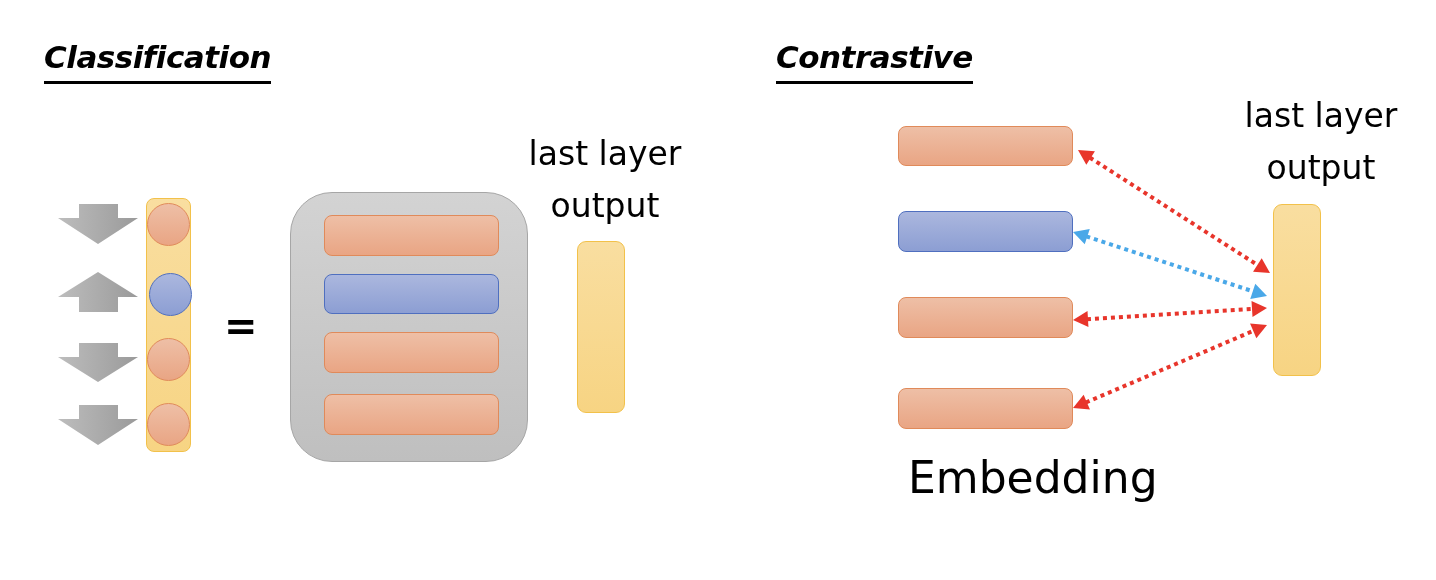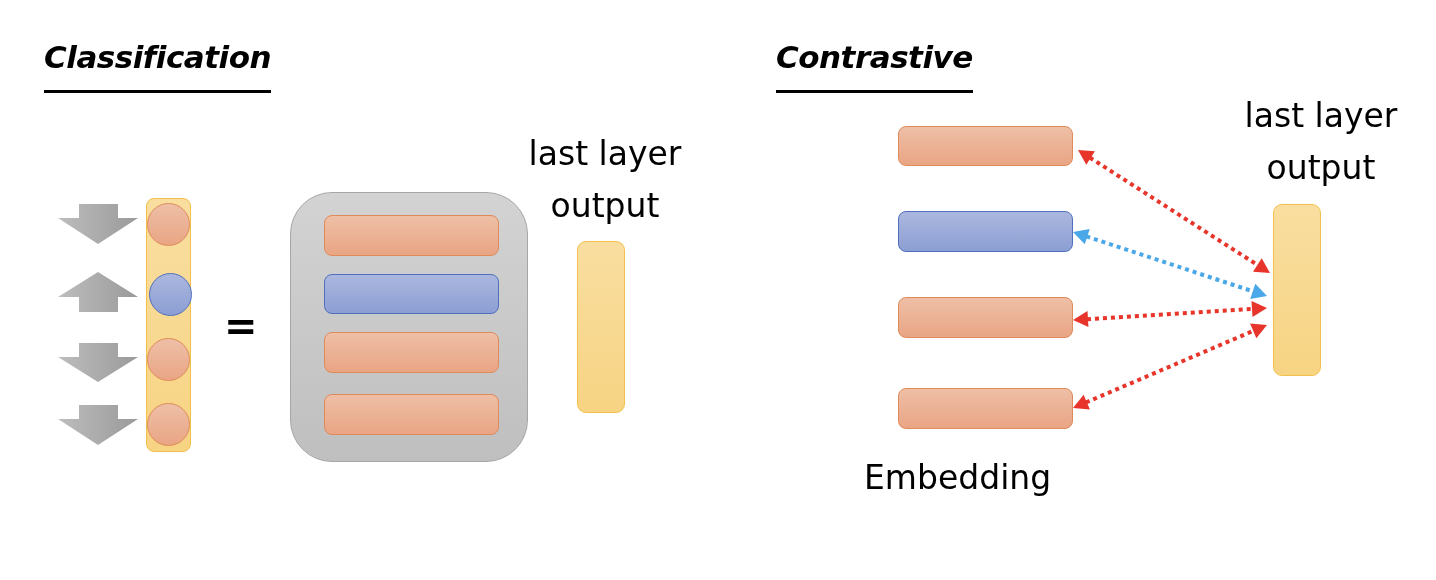--- a/index.html
+++ b/index.html
@@ -1,20 +1,20 @@
 <!DOCTYPE html>
 <html><head>
 <meta charset="utf-8">
 <style>
   html, body { margin:0; padding:0; background:#ffffff; }
   body { width:1436px; height:580px; position:relative; overflow:hidden;
          font-family:"DejaVu Sans","Liberation Sans",sans-serif; color:#000; }
   .abs { position:absolute; }
   .title { font-weight:bold; font-style:italic; font-size:31px; line-height:1;
-           border-bottom:3px solid #000; padding-bottom:17px; letter-spacing:-0.5px; }
+           border-bottom:3px solid #000; padding-bottom:8px; letter-spacing:-0.5px; }
   .label { font-size:33px; line-height:52px; text-align:center; white-space:nowrap; }
   .orange { background:linear-gradient(#eebfa6,#e9a584); border:1.5px solid #e08a5a; box-sizing:border-box; border-radius:8px; }
   .blue { background:linear-gradient(#abb7de,#8c9ed3); border:1.5px solid #4f6fbf; box-sizing:border-box; border-radius:8px; }
   .yellow { background:linear-gradient(#f9deA0,#f7d483); border:1.5px solid #f2c14a; box-sizing:border-box; border-radius:9px; }
   .circle { border-radius:50%; }
   .gray-box { background:linear-gradient(#d3d3d3,#bfbfbf); border:1.5px solid #a6a6a6; box-sizing:border-box; border-radius:42px; }
   .eq { font-size:40px; font-weight:bold; line-height:1; }
   svg { position:absolute; left:0; top:0; }
 </style>
 </head>
@@ -77,15 +77,15 @@
     <polygon points="1267,296 1250.2488199814518,298.8979247723496 1255.2614466147054,283.70340029030024" fill="#4aa8e8"></polygon>
     <polygon points="1073,232 1089.7511800185482,229.10207522765037 1084.7385533852946,244.2965997096998" fill="#4aa8e8"></polygon>
     <line x1="1086.9732937442275" y1="319.13567255190344" x2="1253.0267062557725" y2="308.86432744809656" stroke="#e8352b" stroke-width="4" stroke-dasharray="4 4"></line>
     <polygon points="1267,308 1252.522515244383,316.9108044053763 1251.5347124465582,300.9413258405449" fill="#e8352b"></polygon>
     <polygon points="1073,320 1087.477484755617,311.0891955946237 1088.4652875534418,327.0586741594551" fill="#e8352b"></polygon>
     <line x1="1085.8714597079754" y1="402.493138372361" x2="1254.1285402920246" y2="330.506861627639" stroke="#e8352b" stroke-width="4" stroke-dasharray="4 4"></line>
     <polygon points="1267,325 1256.3559283858199,338.255328719885 1250.0623722399469,323.54508905362724" fill="#e8352b"></polygon>
     <polygon points="1073,408 1083.6440716141801,394.744671280115 1089.9376277600531,409.45491094637276" fill="#e8352b"></polygon>
   </svg>
 
-<div class="abs" style="left:864px;top:452px;font-size:33px;line-height:52px;white-space:nowrap;">
+<div class="abs" style="left:908px;top:452px;font-size:44px;line-height:52px;white-space:nowrap;">
   <div>Embedding</div>
 </div>
 
 </body></html>

